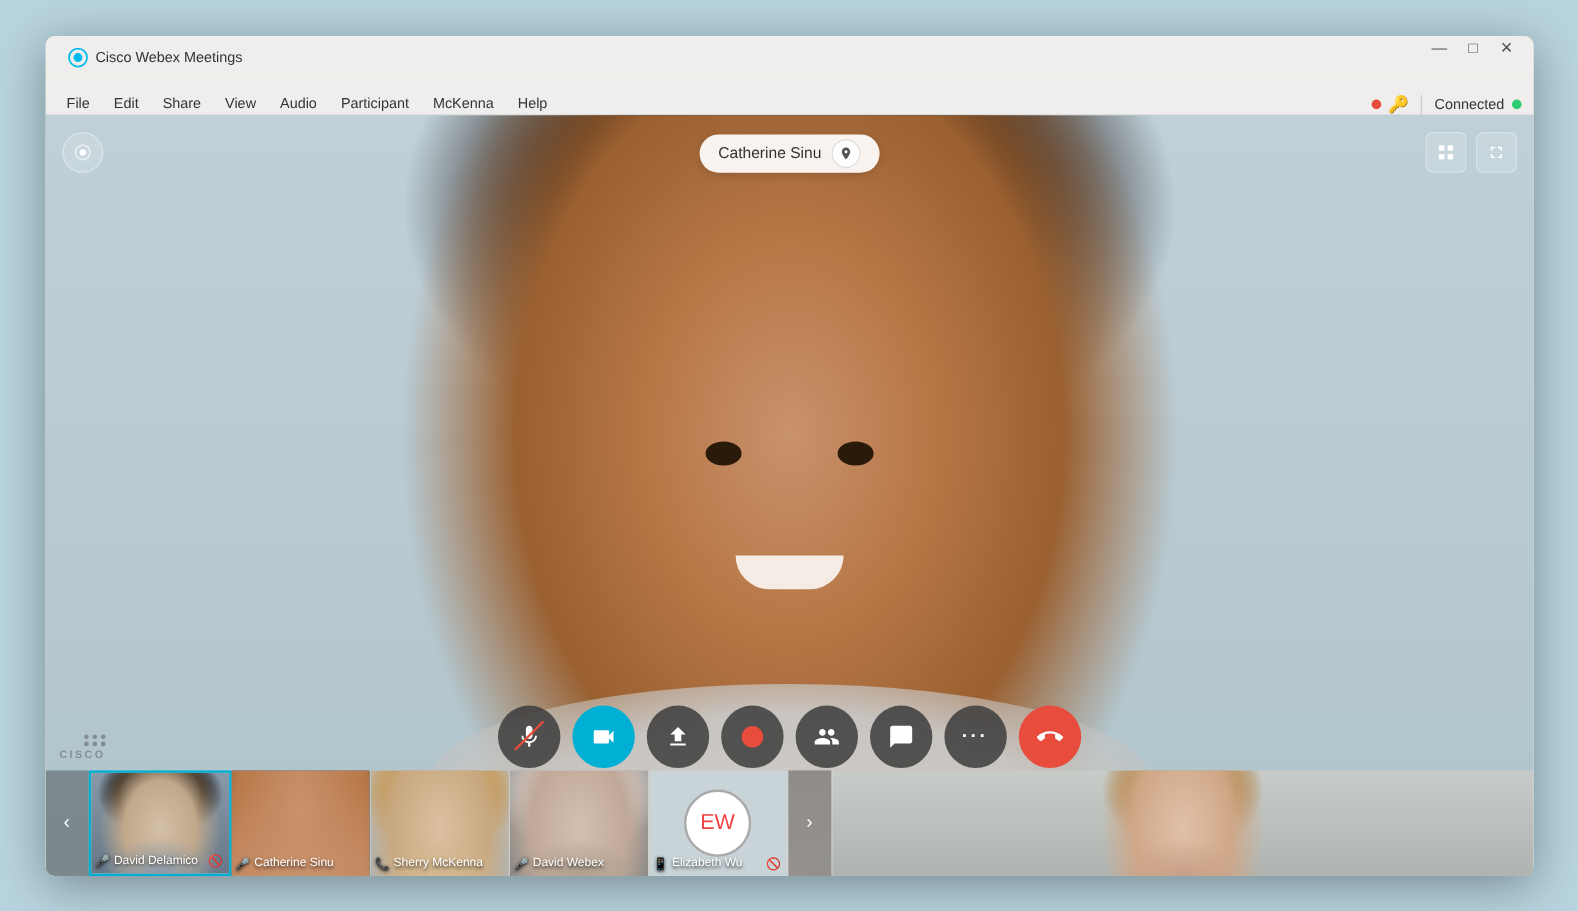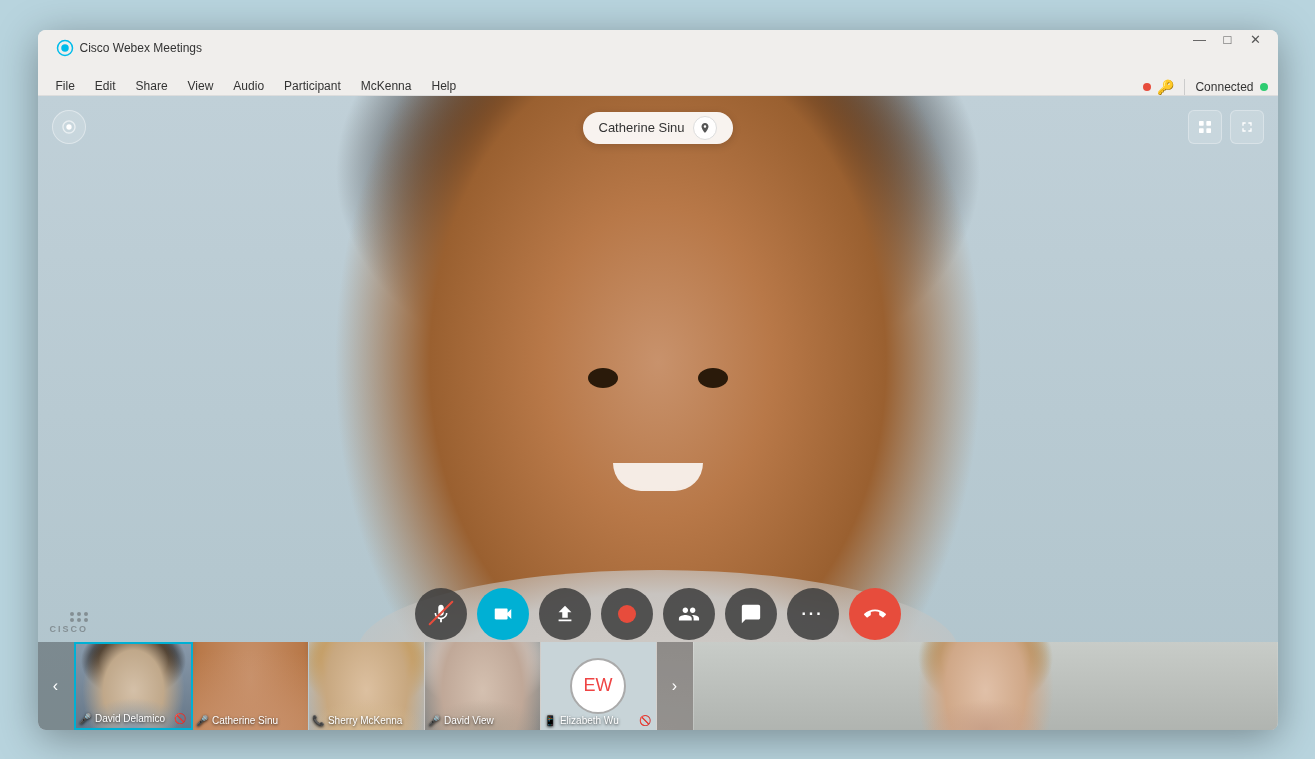--- a/index.html
+++ b/index.html
@@ -539,21 +539,21 @@
           <div class="participant-label">
             <span>📞</span>
             <span>Sherry McKenna</span>
           </div>
         </div>
 
         <div class="participant-thumb">
           <div class="david-person"></div>
           <div class="participant-label">
             <span>🎤</span>
-            <span>David View</span>
+            <span>David Webex</span>
           </div>
         </div>
 
         <div class="participant-thumb">
           <div class="thumb-elizabeth" style="width:100%;height:100%;background:#c8d4d8;display:flex;align-items:center;justify-content:center;">
             <div class="initials-badge">EW</div>
           </div>
           <div class="participant-label">
             <span>📱</span>
             <span>Elizabeth Wu</span>

